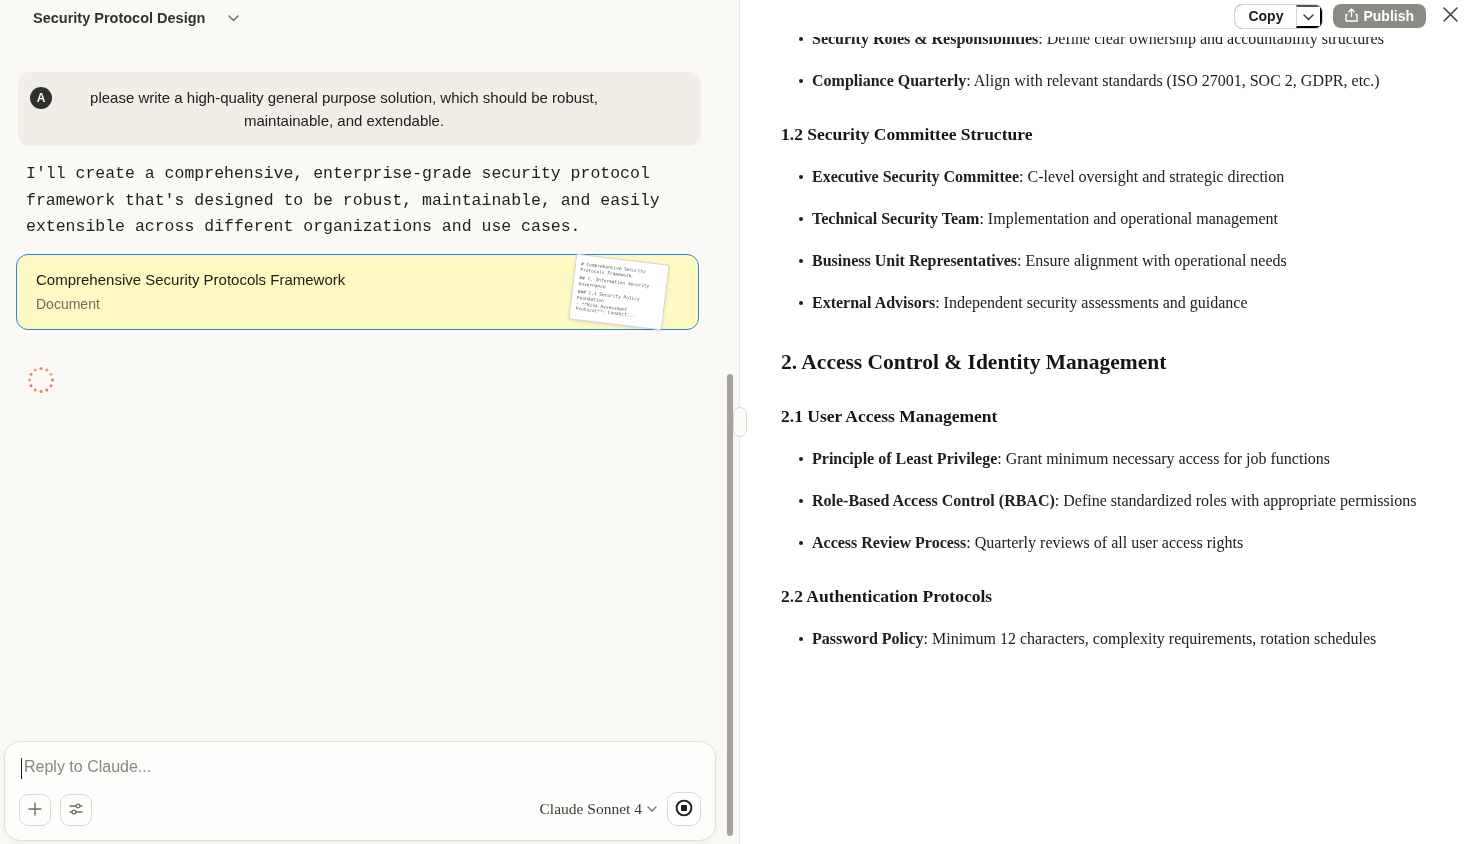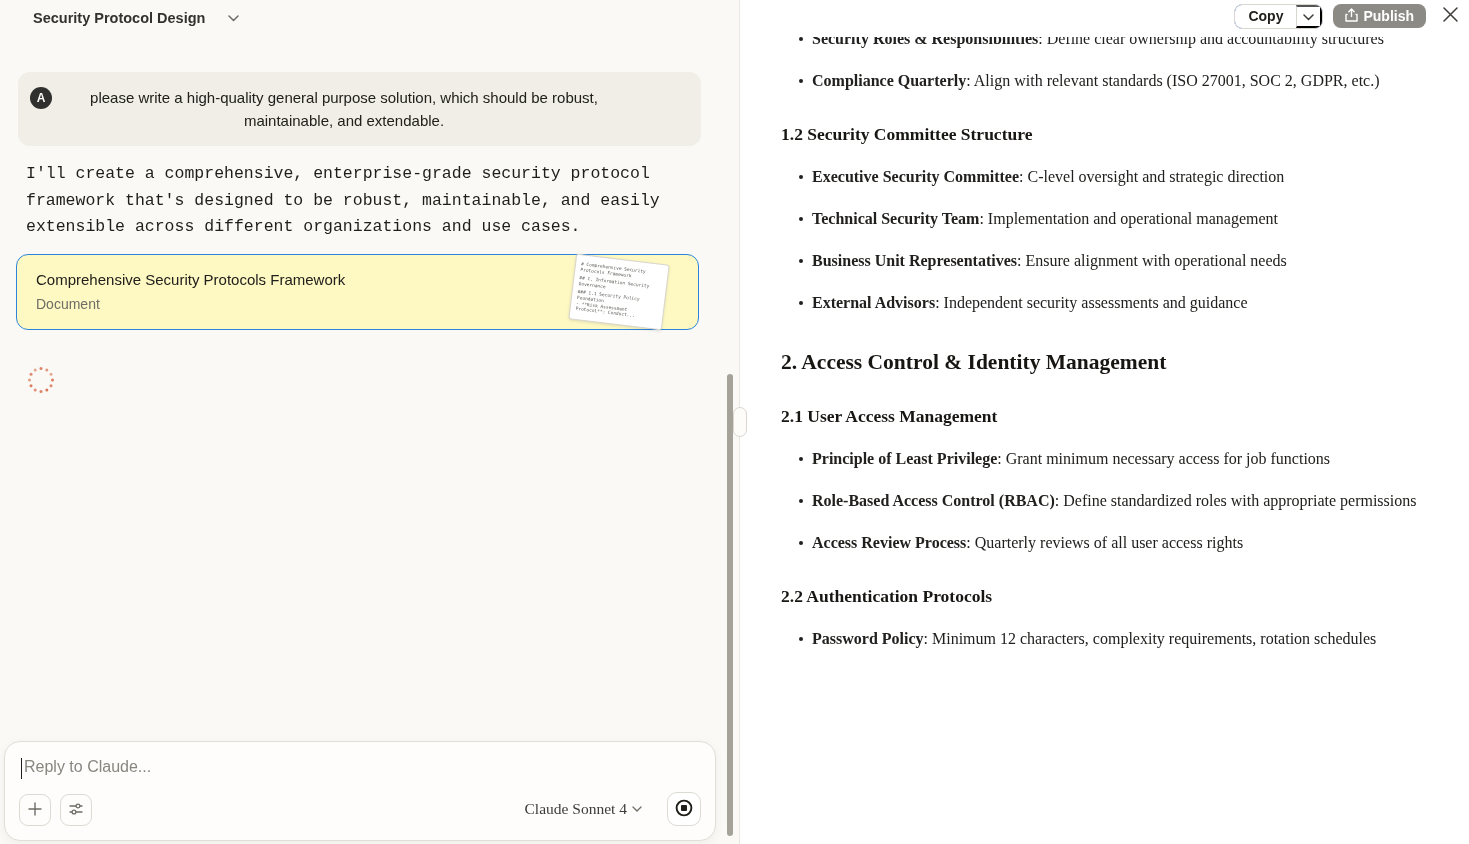--- a/index.html
+++ b/index.html
@@ -29,21 +29,21 @@
 
   .left-scrollbar { position:absolute; left:727px; top:374px; width:6px; height:462px; background:#a5a29a; border-radius:3px; }
 
   
   .composer { position:absolute; left:4px; bottom:3px; width:712px; height:100px; background:#fefdfb; border:1px solid #e0ded6; border-radius:16px; box-shadow:0 2px 10px rgba(0,0,0,0.05); }
   .composer-inputrow { position:absolute; left:16px; top:16px; display:flex; align-items:flex-start; }
   .caret { width:1px; height:21px; background:#1f1e1a; margin-right:2px; }
   .placeholder { font-size:16px; color:#87867f; }
   .composer-actions { position:absolute; left:14px; bottom:14px; display:flex; gap:9px; }
   .icon-btn { width:32px; height:32px; border:1px solid #dcdad2; border-radius:9px; background:transparent; display:flex; align-items:center; justify-content:center; color:#6e6d66; cursor:pointer; }
-  .composer-right { position:absolute; right:14px; bottom:14px; display:flex; align-items:center; gap:25px; }
+  .composer-right { position:absolute; right:14px; bottom:14px; display:flex; align-items:center; gap:10px; }
   .model-select { display:flex; align-items:center; gap:5px; cursor:pointer; }
   .model-label { font-family:"Liberation Serif","DejaVu Serif",serif; font-size:15.5px; color:#3d3c38; }
   .stop-btn { width:34px; height:34px; border:1px solid #dcdad2; border-radius:10px; background:#fff; display:flex; align-items:center; justify-content:center; cursor:pointer; color:#1f1e1a; }
 
   
   .divider-handle { position:absolute; left:733px; top:407px; width:14px; height:30px; background:#fdfcf9; border:1px solid #d8d6ce; border-radius:7px; z-index:6; cursor:col-resize; }
 
   
   .right-panel { position:absolute; left:741px; top:0; width:728px; height:844px; background:#ffffff; }
   .doc-viewport { position:absolute; left:0; top:37px; right:0; bottom:0; overflow:hidden; }

